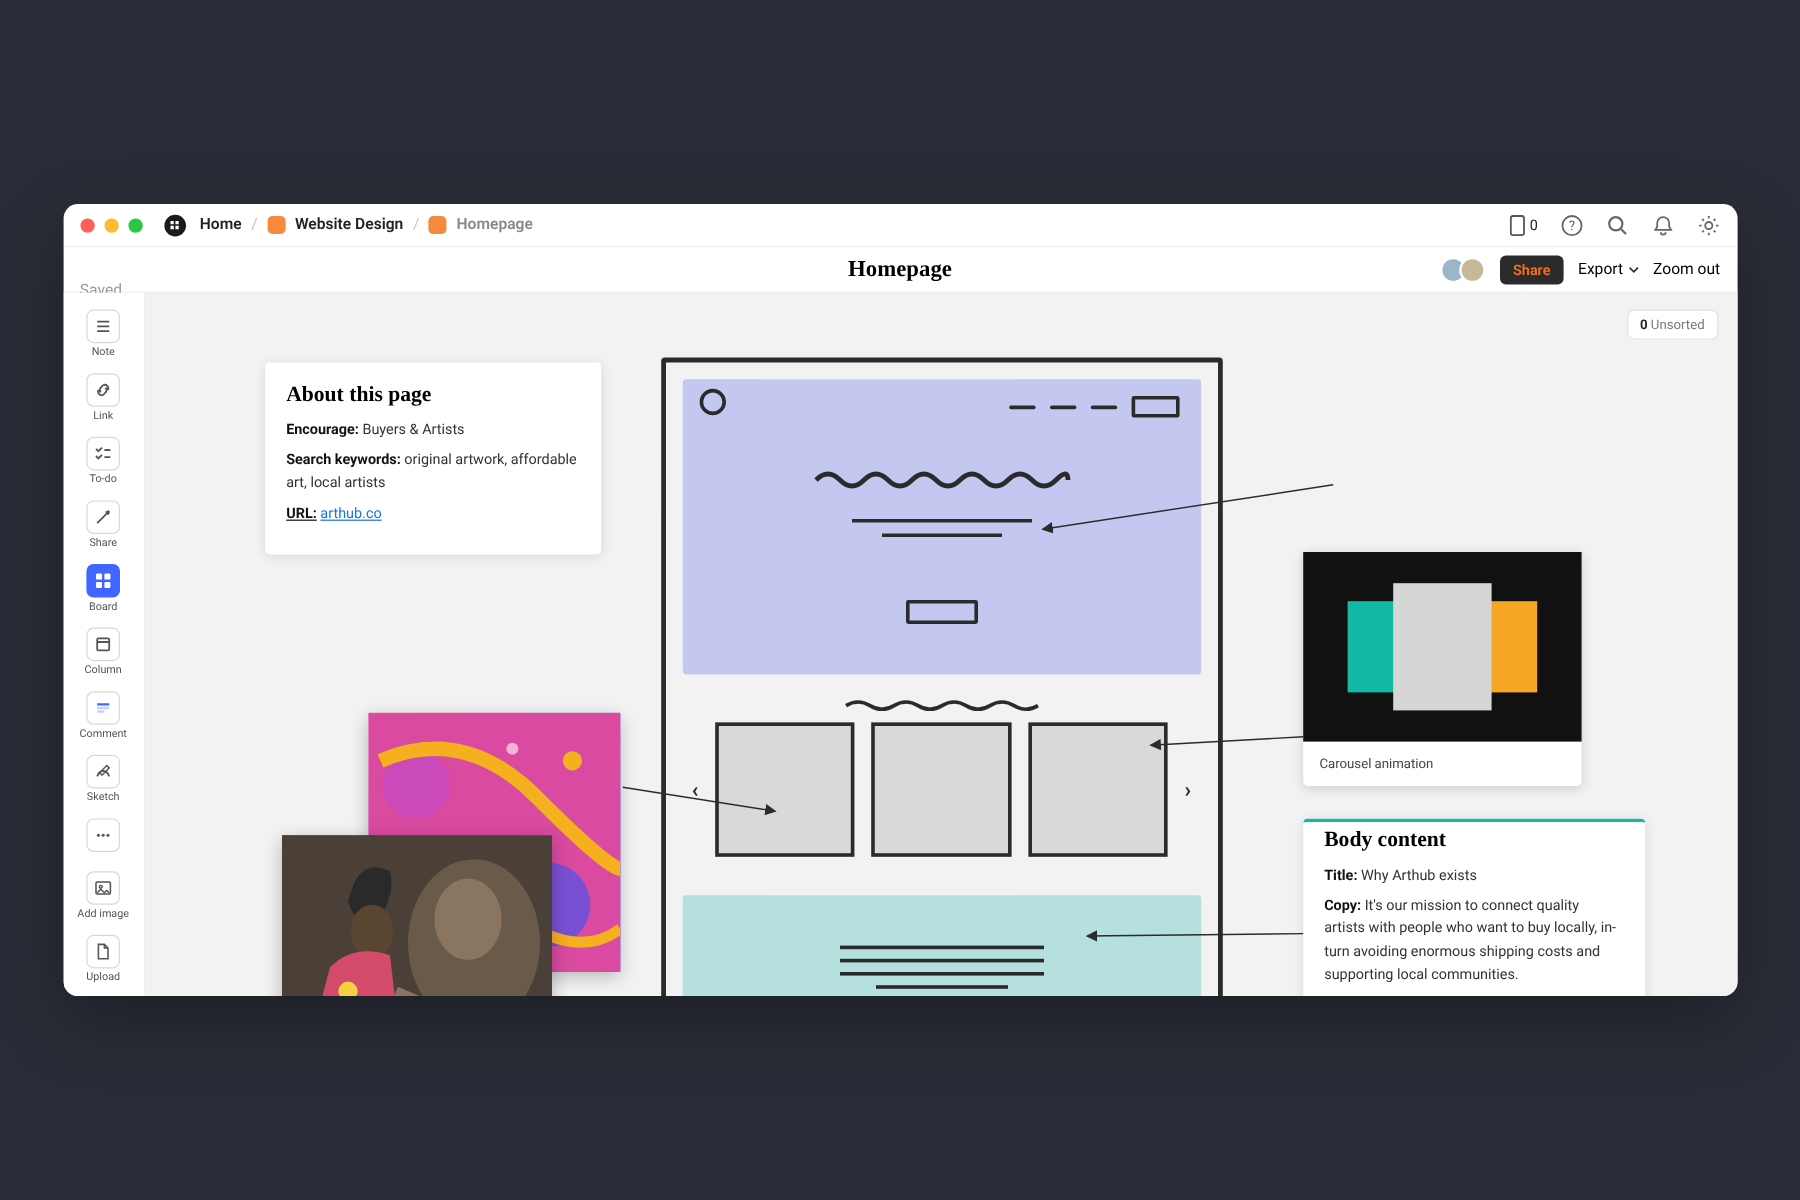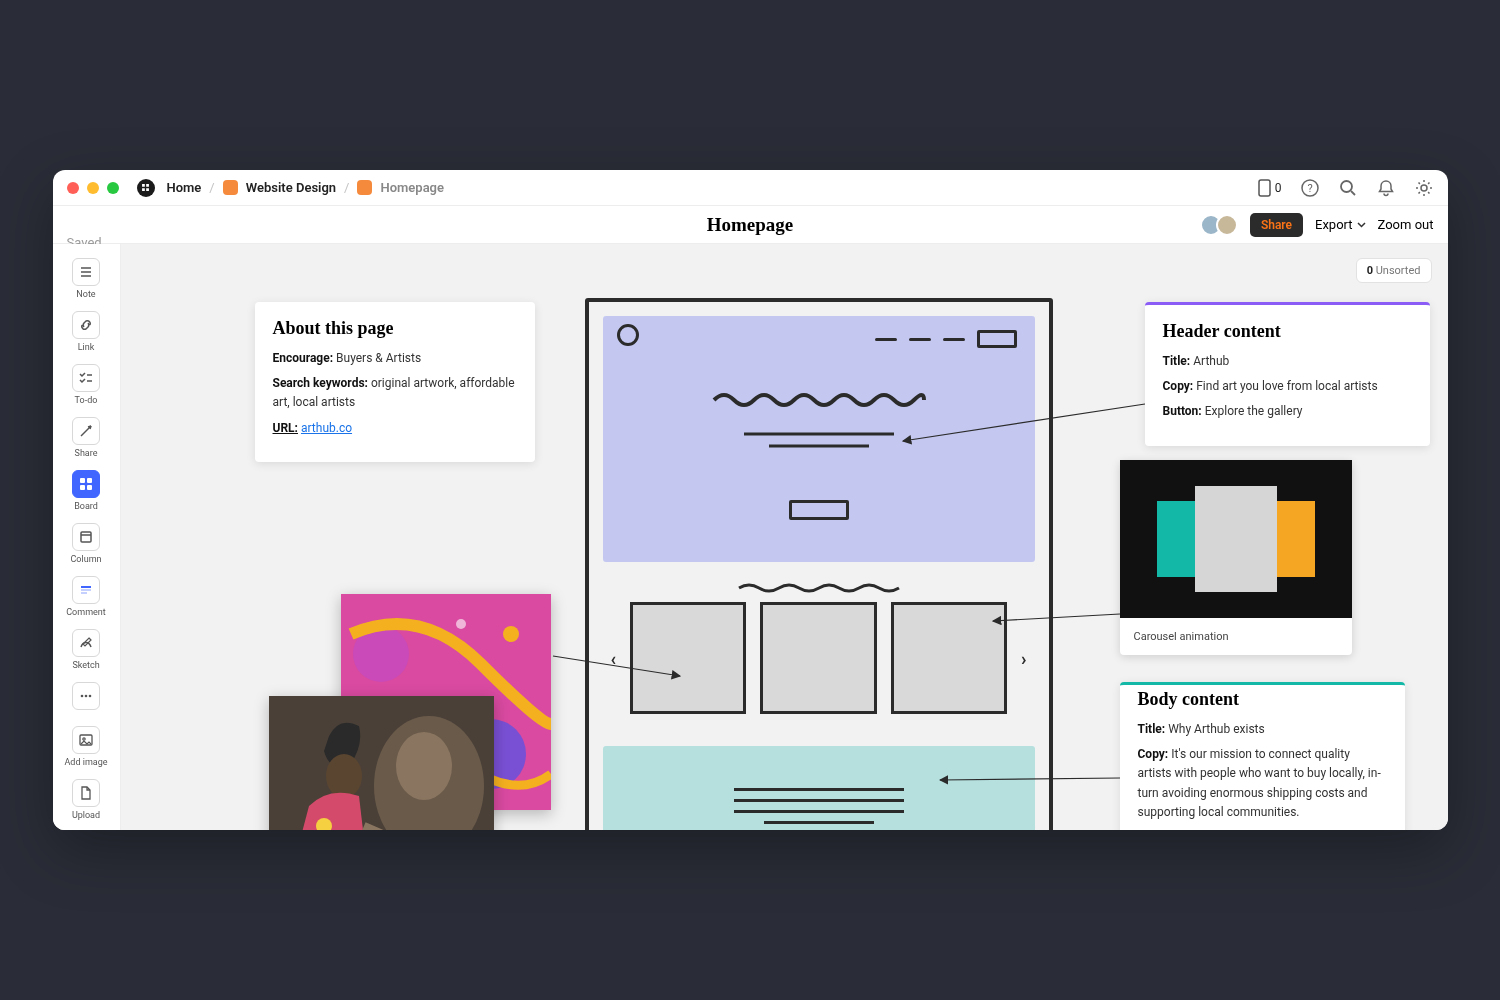--- a/index.html
+++ b/index.html
@@ -33,21 +33,21 @@
 .zoom-out { font-size: 13px; cursor: pointer; }
 .main { flex: 1; display: flex; position: relative; background: #f2f2f2; overflow: hidden; }
 .sidebar { width: 68px; background: #fff; border-right: 1px solid #ededed; padding: 10px 0; display: flex; flex-direction: column; align-items: center; gap: 4px; }
 .sb-btn { width: 46px; display: flex; flex-direction: column; align-items: center; gap: 3px; cursor: pointer; padding: 4px 0; }
 .sb-icon { width: 28px; height: 28px; border: 1px solid #d8d8d8; border-radius: 6px; background: #fff; display: flex; align-items: center; justify-content: center; }
 .sb-icon.active { background: #4066ff; border-color: #4066ff; }
 .sb-icon svg { width: 16px; height: 16px; }
 .sb-label { font-size: 9px; color: #555; }
 .sb-spacer { flex: 1; }
 .trash-icon { width: 28px; height: 28px; display: flex; align-items: center; justify-content: center; }
-.canvas { flex: 1; position: relative; margin-left: 34px; }
+.canvas { flex: 1; position: relative; }
 .unsorted-pill { position: absolute; top: 14px; right: 16px; background: #fff; border: 1px solid #e2e2e2; border-radius: 6px; padding: 5px 10px; font-size: 11px; color: #777; }
 .unsorted-pill b { color: #222; }
 .card { position: absolute; background: #fff; border-radius: 4px; box-shadow: 0 2px 10px rgba(0,0,0,0.1); }
 .card-about { left: 100px; top: 58px; width: 280px; padding: 16px 18px 18px; }
 .card-title { font-family: Georgia, serif; font-size: 18px; font-weight: 700; margin-bottom: 10px; }
 .card-line { font-size: 12px; line-height: 1.6; margin-bottom: 6px; color: #333; }
 .card-line b { color: #111; }
 .card-link { color: #1a73e8; text-decoration: underline; }
 .card-header { left: 990px; top: 58px; width: 285px; padding: 16px 18px 18px; border-top: 3px solid #8b5cf6; }
 .card-carousel { left: 965px; top: 216px; width: 232px; box-shadow: 0 2px 10px rgba(0,0,0,0.15); }
@@ -297,26 +297,20 @@
         <span>Unsorted</span>
       </div>
 
       <div class="card card-about">
         <div class="card-title">About this page</div>
         <div class="card-line"><b>Encourage:</b> <span>Buyers &amp; Artists</span></div>
         <div class="card-line"><b>Search keywords:</b> <span>original artwork, affordable art, local artists</span></div>
         <div class="card-line"><b style="text-decoration:underline">URL:</b> <span class="card-link">arthub.co</span></div>
       </div>
 
-      <div class="card card-header">
-        <div class="card-title">Header content</div>
-        <div class="card-line"><b>Title:</b> <span>Arthub</span></div>
-        <div class="card-line"><b>Copy:</b> <span>Find art you love from local artists</span></div>
-        <div class="card-line"><b>Button:</b> <span>Explore the gallery</span></div>
-      </div>
 
       <div class="card card-carousel">
         <div class="carousel-img">
           <div class="car-shape-l"></div>
           <div class="car-shape-c"></div>
           <div class="car-shape-r"></div>
         </div>
         <div class="carousel-label">Carousel animation</div>
       </div>
 

